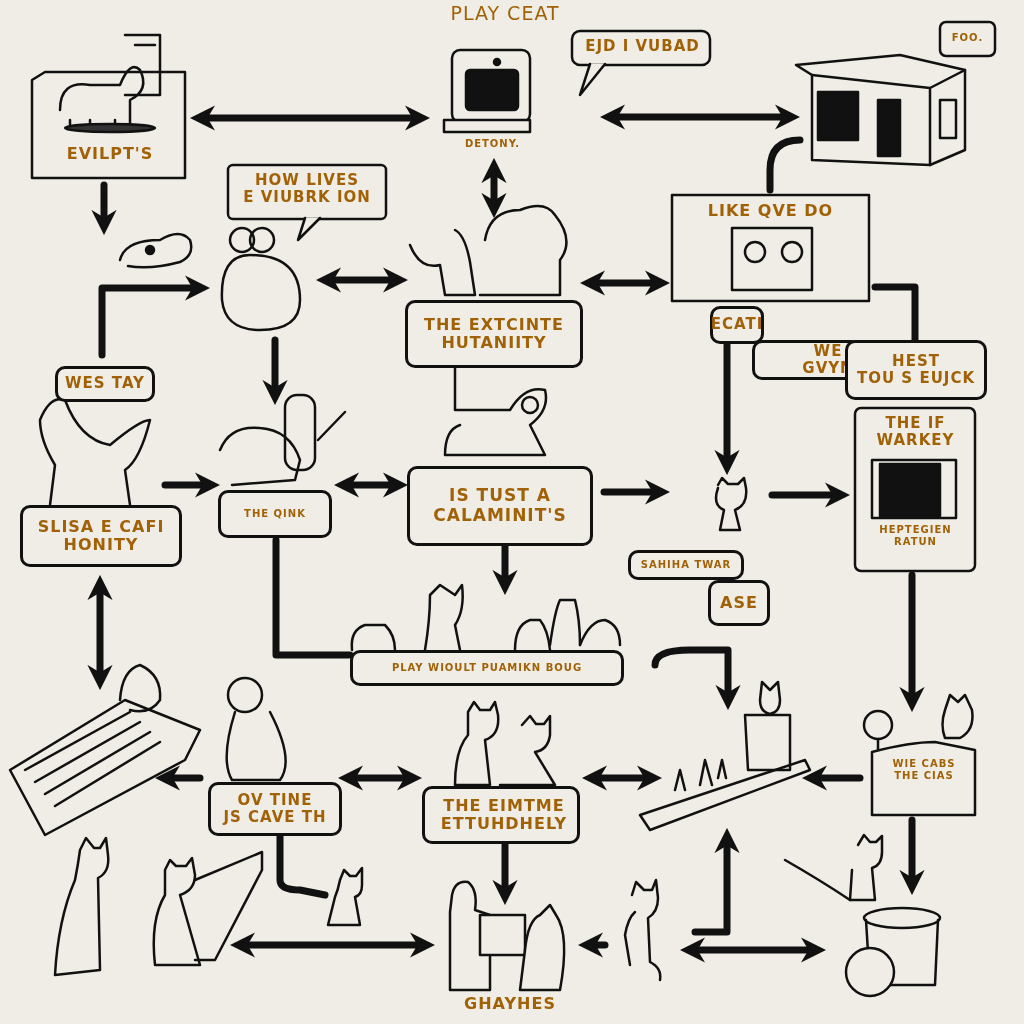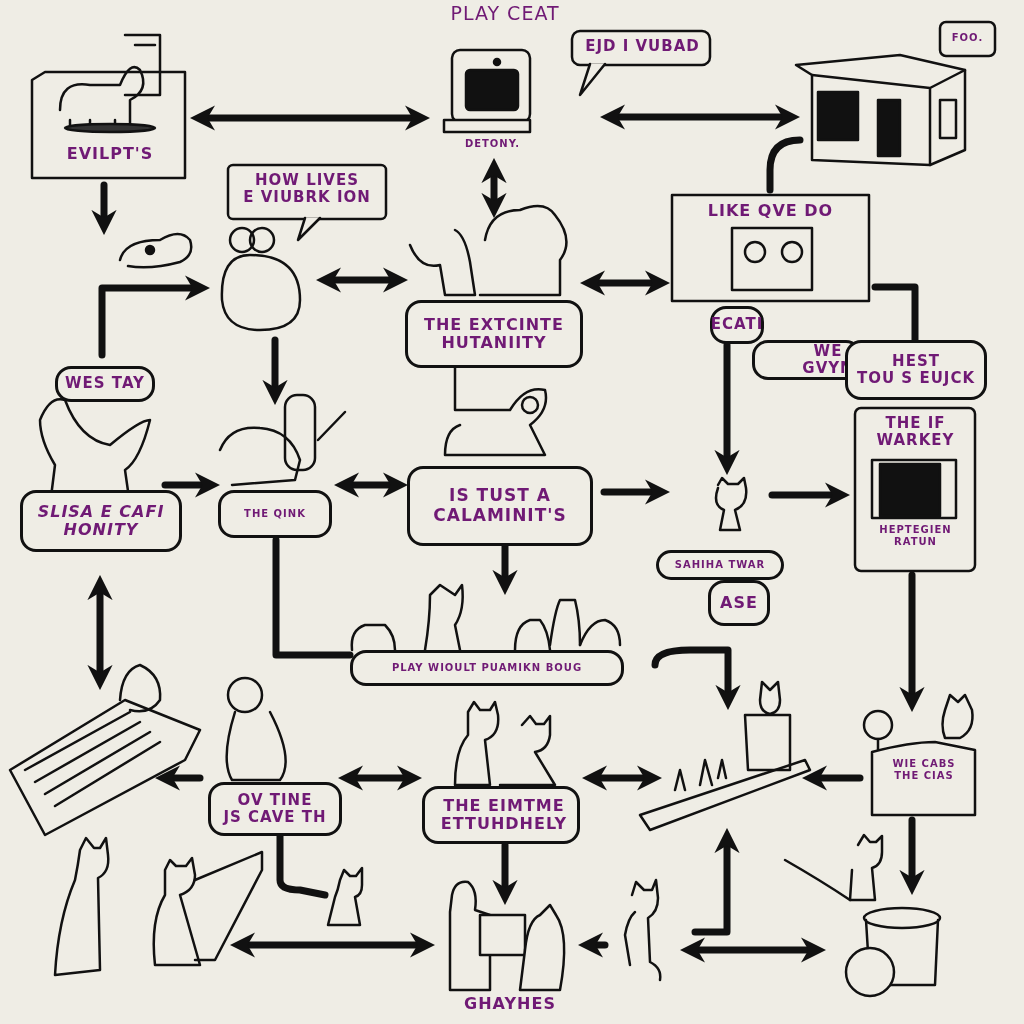--- a/index.html
+++ b/index.html
@@ -9,30 +9,30 @@
     font-family: "DejaVu Sans", sans-serif;
     color: #111;
     position: relative;
   }
   #canvas { position: absolute; left: 0; top: 0; width: 1024px; height: 1024px; }
   .lbl {
     position: absolute;
     font-family: "DejaVu Sans", sans-serif;
     font-weight: bold;
     text-transform: uppercase;
-    color: #701a75;
+    color: #a16207;
     text-align: center;
     line-height: 1.15;
     letter-spacing: 1px;
     white-space: pre-line;
   }
   .box {
     position: absolute;
     border: 3px solid #111;
-    border-radius: 16px;
+    border-radius: 10px;
     background: #efede5;
     box-sizing: border-box;
     display: flex; align-items: center; justify-content: center;
     flex-direction: column;
   }
   .box .lbl { position: static; }
   .title { font-size: 19px; font-weight: normal; letter-spacing: 1px; }
   .s14 { font-size: 10px; }
   .s15 { font-size: 15px; }
   .s16 { font-size: 16px; }
@@ -258,38 +258,38 @@
 </div>
 
 <div class="box" style="left:405px; top:300px; width:178px; height:68px;">
   <div class="lbl s16">THE EXTCINTE
 HUTANIITY</div>
 </div>
 
 <div class="box" style="left:55px; top:366px; width:100px; height:36px;">
   <div class="lbl s15">WES TAY</div>
 </div>
-<div class="box" style="left:20px; top:490px; width:162px; height:62px;font-style:italic;">
+<div class="box" style="left:20px; top:505px; width:162px; height:62px;">
   <div class="lbl s16">SLISA E CAFI
 HONITY</div>
 </div>
 <div class="box" style="left:218px; top:490px; width:114px; height:48px;">
   <div class="lbl s14">THE QINK</div>
 </div>
 <div class="box" style="left:407px; top:466px; width:186px; height:80px;">
   <div class="lbl s17">IS TUST A
 CALAMINIT'S</div>
 </div>
 
 <div class="lbl s15" style="left:858px; top:415px; width:115px;">THE IF
 WARKEY</div>
 <div class="lbl s14" style="left:858px; top:524px; width:115px;">HEPTEGIEN
 RATUN</div>
 
-<div class="box" style="left:656px; top:550px; width:128px; height:30px;">
+<div class="box" style="left:628px; top:550px; width:116px; height:30px;">
   <div class="lbl s14">SAHIHA TWAR</div>
 </div>
 <div class="box" style="left:708px; top:580px; width:62px; height:46px;">
   <div class="lbl s16">ASE</div>
 </div>
 
 <div class="box" style="left:350px; top:650px; width:274px; height:36px;">
   <div class="lbl s14">PLAY WIOULT PUAMIKN BOUG</div>
 </div>
 

